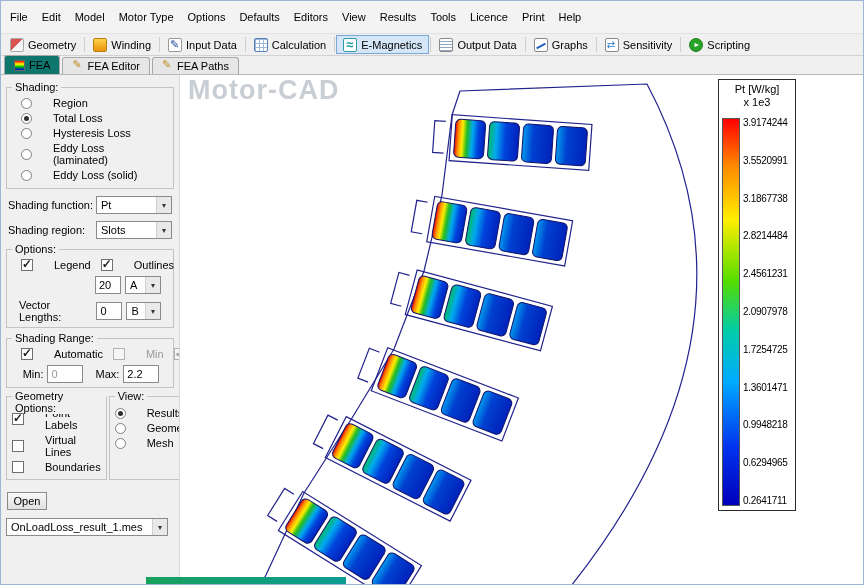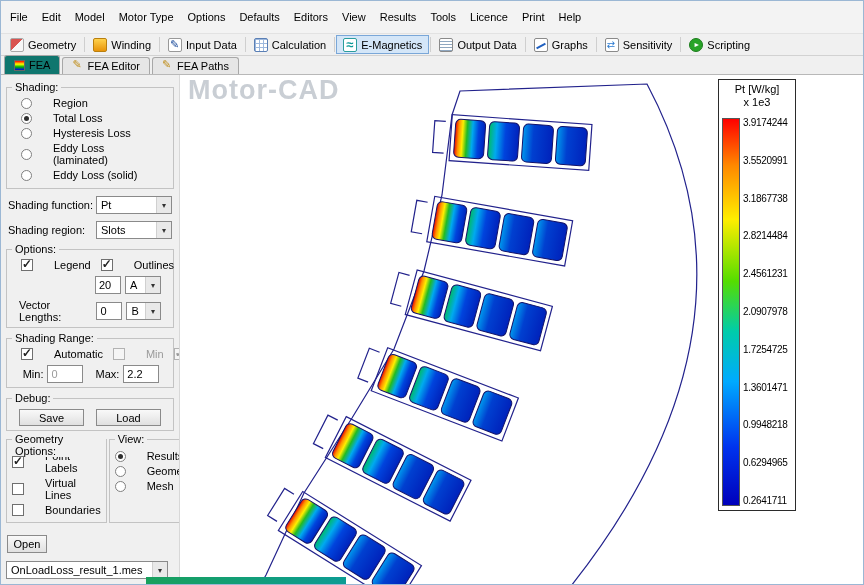--- a/index.html
+++ b/index.html
@@ -265,27 +265,20 @@
       </div>
       <div class="opt-field" style="justify-content:center;margin-left:2px">
         <span>Min:</span>
         <input class="tinput med gray" value="0" style="">
         <span style="margin-left:8px">Max:</span>
         <input class="tinput med" value="2.2" style="">
       </div>
     </div>
 
     
-    <div class="group">
-      <span class="glabel">Debug:</span>
-      <div class="debug-row">
-        <button class="btn small">Save</button>
-        <button class="btn small">Load</button>
-      </div>
-    </div>
 
     
     <div class="twin">
       <div class="group2" style="flex:1.15">
         <span class="glabel">Geometry Options:</span>
         <div class="ctrl-row">
           <span class="checkbox" data-checked="true"></span>
           <span>Point Labels</span>
         </div>
         <div class="ctrl-row">

